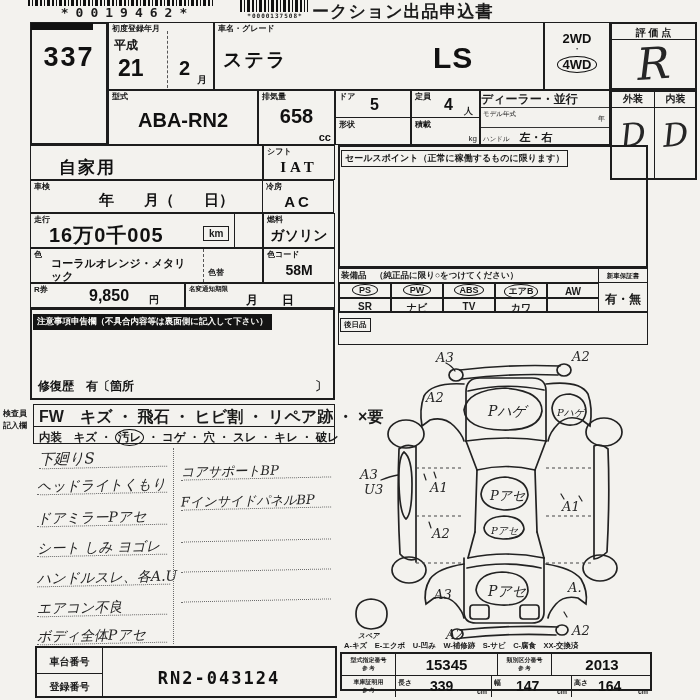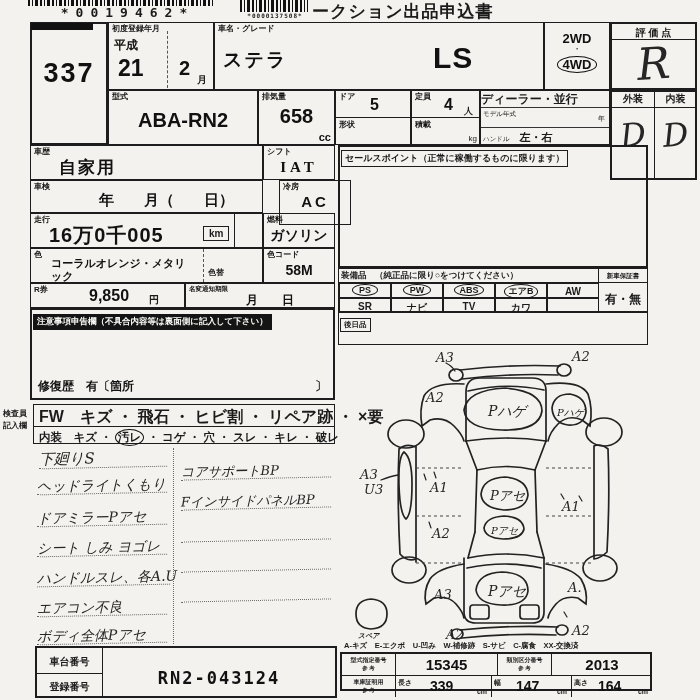--- a/index.html
+++ b/index.html
@@ -26,21 +26,21 @@
 <div id="sheet">
 
   <div class="abs bars" style="left:28px;top:0;width:185px;height:6px;"></div>
   <div class="abs" style="left:20px;top:5px;width:215px;text-align:center;font-weight:bold;font-size:13px;letter-spacing:7px;font-family:'DejaVu Sans Mono',monospace;">*0019462*</div>
   <div class="abs bars" style="left:240px;top:0;width:68px;height:12px;"></div>
   <div class="abs" style="left:236px;top:12px;width:78px;text-align:center;font-weight:bold;font-size:6px;letter-spacing:1px;font-family:'DejaVu Sans Mono',monospace;">*0000137508*</div>
   <div class="abs" style="left:312px;top:0;font-size:17px;font-weight:bold;letter-spacing:1px;">ークション出品申込書</div>
 
   <div class="cell thick" style="left:30px;top:22px;width:78px;height:123px;">
     <div class="abs" style="left:-1px;top:-1px;width:62px;height:7px;background:#111;"></div>
-    <div class="ctr val" style="margin-top:34px;font-size:27px;letter-spacing:2px;">337</div>
+    <div class="ctr val" style="margin-top:18px;font-size:27px;letter-spacing:2px;">337</div>
   </div>
 
   <div class="cell" style="left:108px;top:22px;width:106px;height:68px;">
     <span class="lbl">初度登録年月</span>
     <span class="abs val" style="left:5px;top:14px;font-size:12px;">平成</span>
     <span class="abs val" style="left:9px;top:32px;font-size:23px;">21</span>
     <div class="abs" style="left:58px;top:8px;width:0;height:57px;border-left:1px dashed #555;"></div>
     <span class="abs val" style="left:70px;top:34px;font-size:20px;">2</span>
     <span class="abs" style="left:88px;top:50px;font-size:10px;font-weight:bold;">月</span>
   </div>
@@ -106,33 +106,32 @@
     <div class="abs" style="left:43px;top:0;width:41px;height:16px;border-bottom:1.2px solid #1d1d1d;text-align:center;font-size:10px;font-weight:bold;">内装</div>
     <div class="abs" style="left:0;top:16px;width:43px;height:70px;border-right:1.2px solid #1d1d1d;">
       <div class="ctr hand" style="font-size:32px;transform:rotate(-5deg);margin-top:8px;">D</div>
     </div>
     <div class="abs" style="left:43px;top:16px;width:41px;height:70px;">
       <div class="ctr hand" style="font-size:32px;transform:rotate(-5deg);margin-top:8px;">D</div>
     </div>
   </div>
 
   <div class="cell" style="left:30px;top:145px;width:233px;height:35px;">
-    <span class="lbl">車歴</span>
     <span class="abs val" style="left:28px;top:10px;font-size:17px;letter-spacing:2px;">自家用</span>
   </div>
   <div class="cell" style="left:263px;top:145px;width:72px;height:35px;">
     <span class="lbl">シフト</span>
     <div class="ctr val" style="font-size:15px;letter-spacing:4px;margin-top:3px;font-family:Liberation Serif, serif;">IAT</div>
   </div>
 
   <div class="cell" style="left:30px;top:180px;width:233px;height:33px;">
     <span class="lbl">車検</span>
     <span class="abs val" style="left:68px;top:10px;font-size:15px;">年　　月（　　日）</span>
   </div>
-  <div class="cell" style="left:279px;top:180px;width:72px;height:45px;">
+  <div class="cell" style="left:262px;top:180px;width:72px;height:33px;">
     <span class="lbl">冷房</span>
     <div class="ctr val" style="font-size:15px;letter-spacing:3px;margin-top:2px;">AC</div>
   </div>
 
   <div class="cell" style="left:30px;top:213px;width:233px;height:35px;">
     <span class="lbl">走行</span>
     <span class="abs val" style="left:18px;top:8px;font-size:20px;letter-spacing:1px;">16万0千005</span>
     <span class="abs" style="left:172px;top:12px;border:1.2px solid #1d1d1d;font-size:10px;font-weight:bold;padding:1px 5px;">km</span>
     <div class="abs" style="left:203px;top:0;width:0;height:33px;border-left:1.4px solid #1d1d1d;"></div>
   </div>

